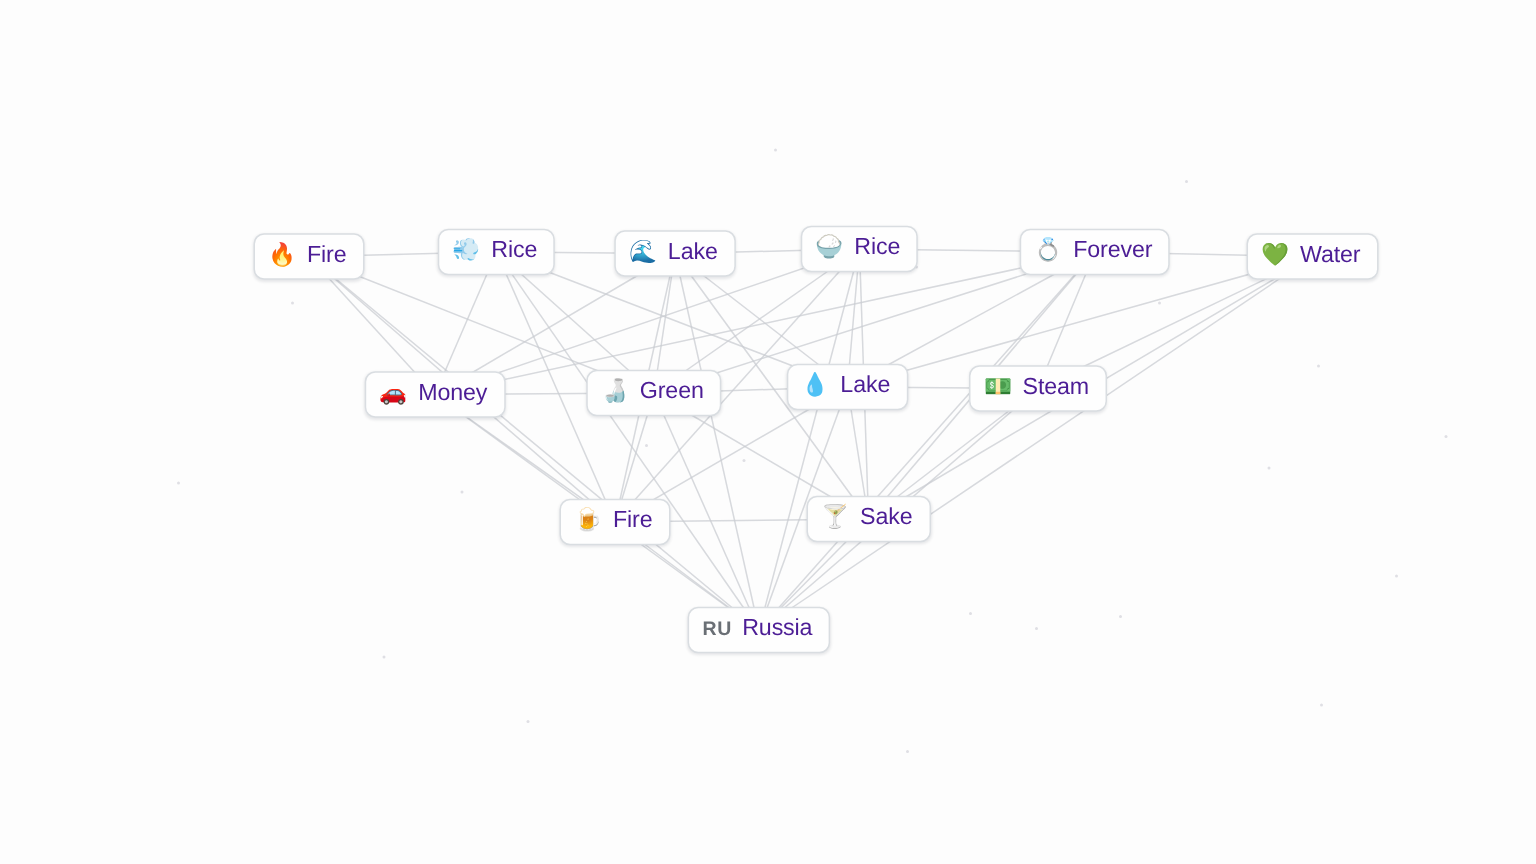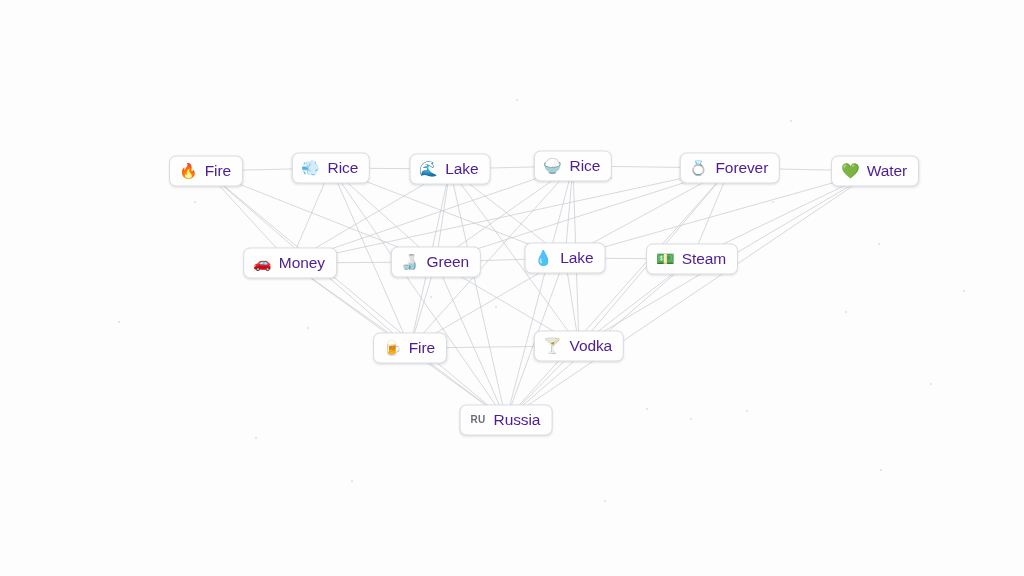--- a/index.html
+++ b/index.html
@@ -57,21 +57,21 @@
     transform: translate(-50%, -50%);
   }
   .node-icon {
     font-size: 15px;
     line-height: 18px;
     display: inline-block;
     text-align: center;
     min-width: 17px;
   }
   .node-icon.flagtext {
-    font-size: 10px;
+    font-size: 13px;
     font-weight: 700;
     color: #6a6f75;
     letter-spacing: 0.3px;
     line-height: 18px;
   }
   .node-label {
     font-size: 15.5px;
     line-height: 18px;
     color: #4c1d95;
     font-weight: 500;
@@ -205,20 +205,20 @@
       <div class="node" style="left: 692px; top: 259px;">
         <span class="node-icon">💵</span>
         <span class="node-label">Steam</span>
       </div>
       <div class="node" style="left: 410px; top: 348px;">
         <span class="node-icon">🍺</span>
         <span class="node-label">Fire</span>
       </div>
       <div class="node" style="left: 579px; top: 346px;">
         <span class="node-icon">🍸</span>
-        <span class="node-label">Vodka</span>
+        <span class="node-label">Sake</span>
       </div>
       <div class="node" style="left: 506px; top: 420px;">
         <span class="node-icon flagtext">RU</span>
         <span class="node-label">Russia</span>
       </div>
     </div>
 </div>
 
 </body></html>

